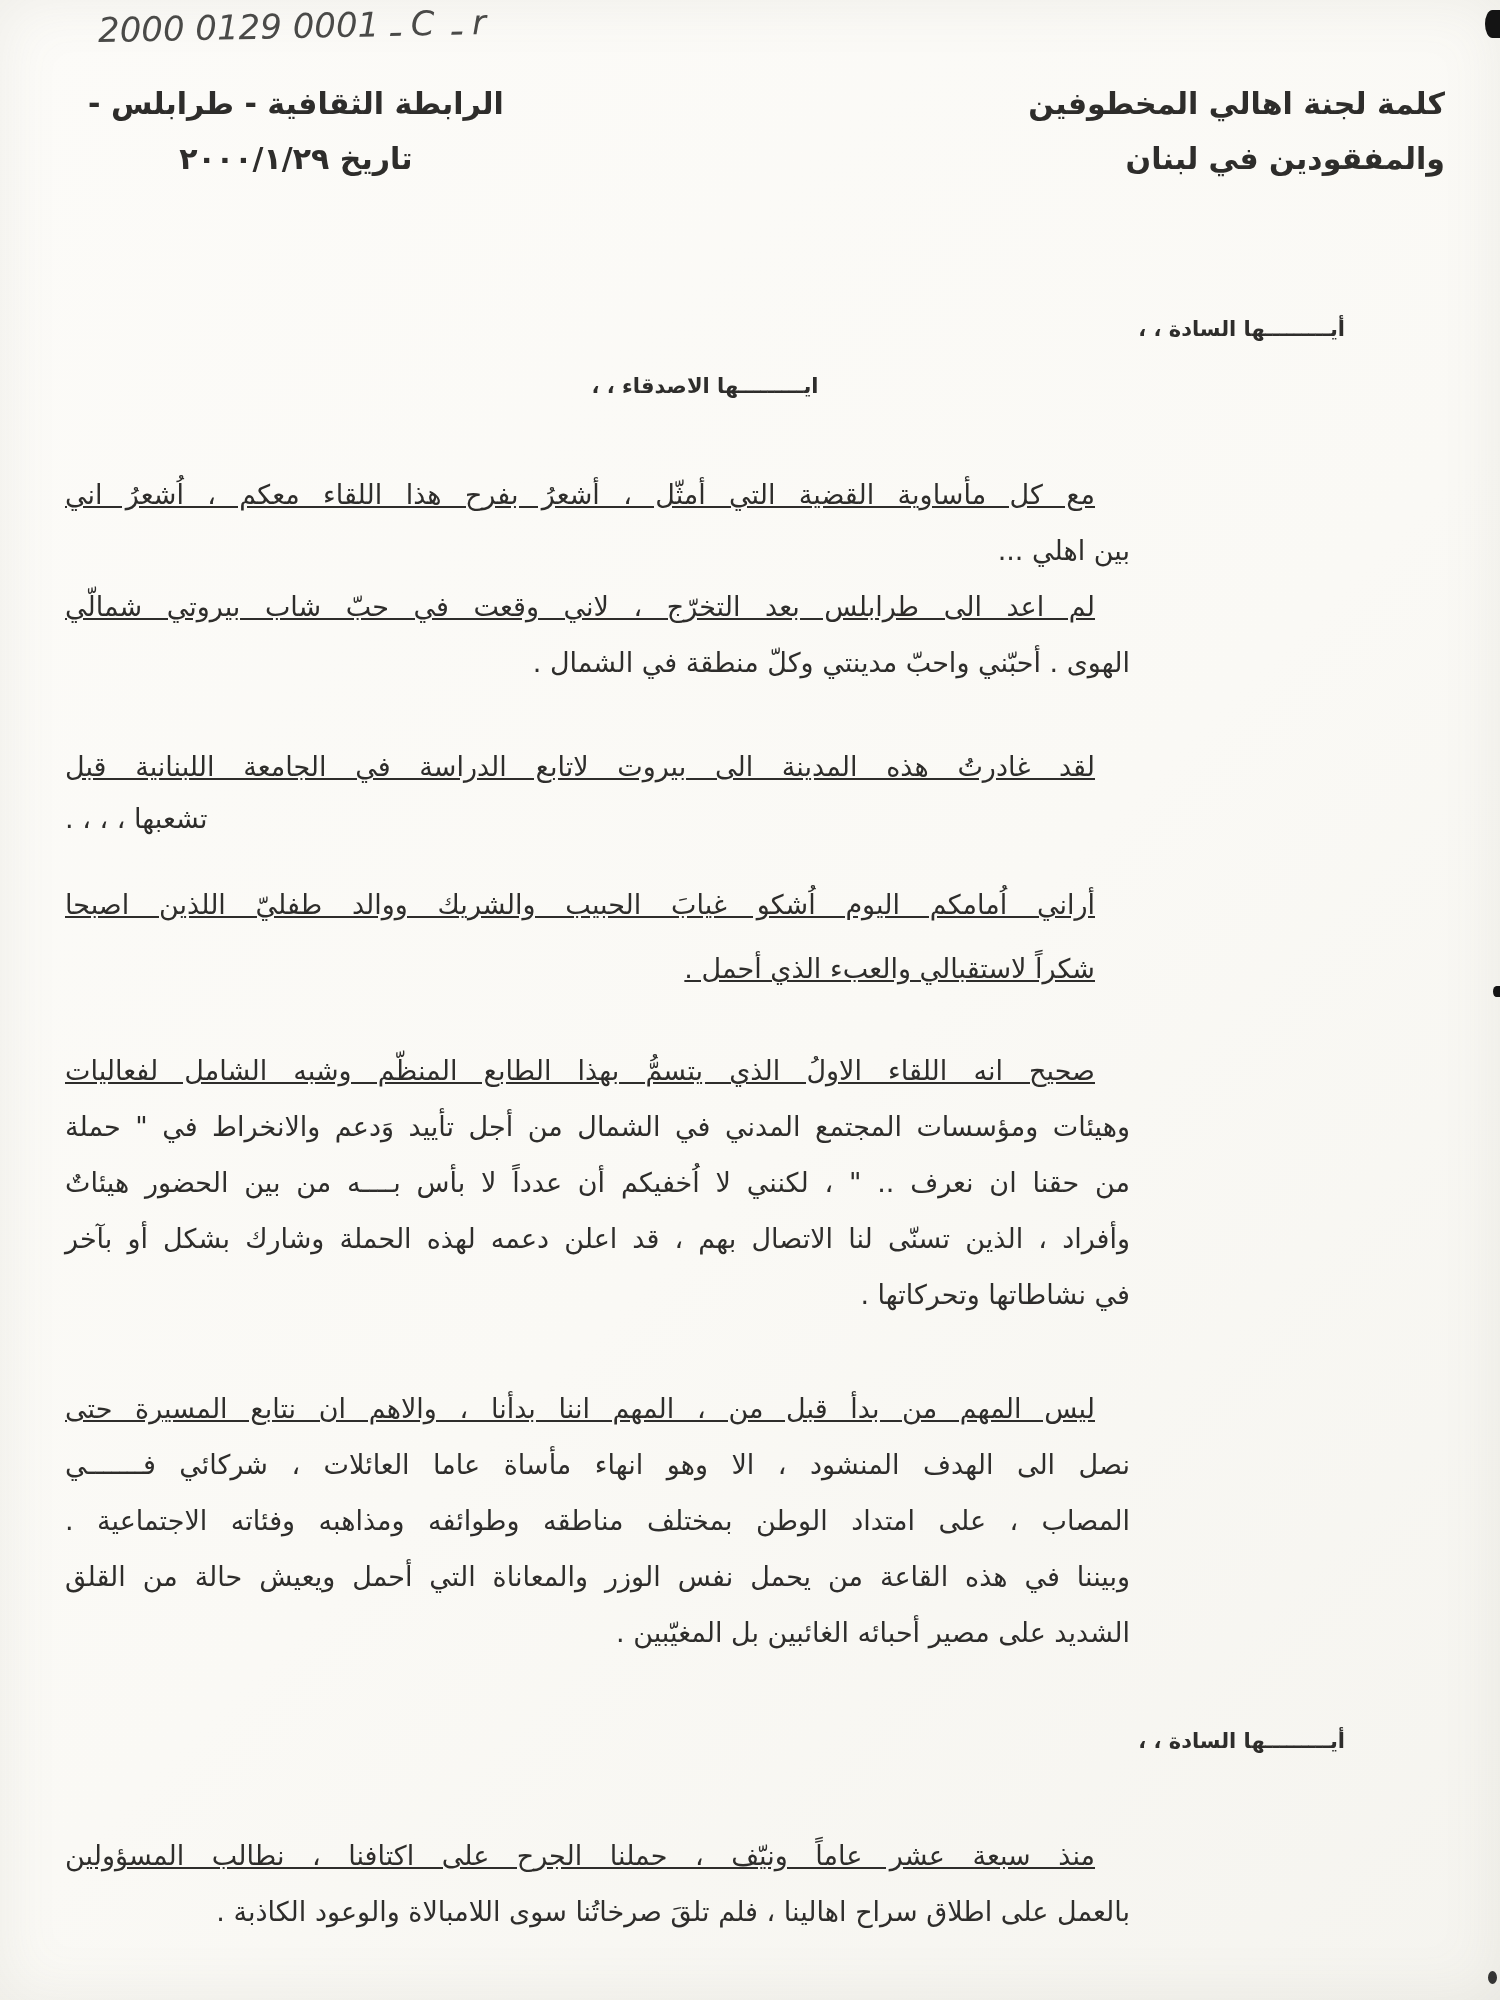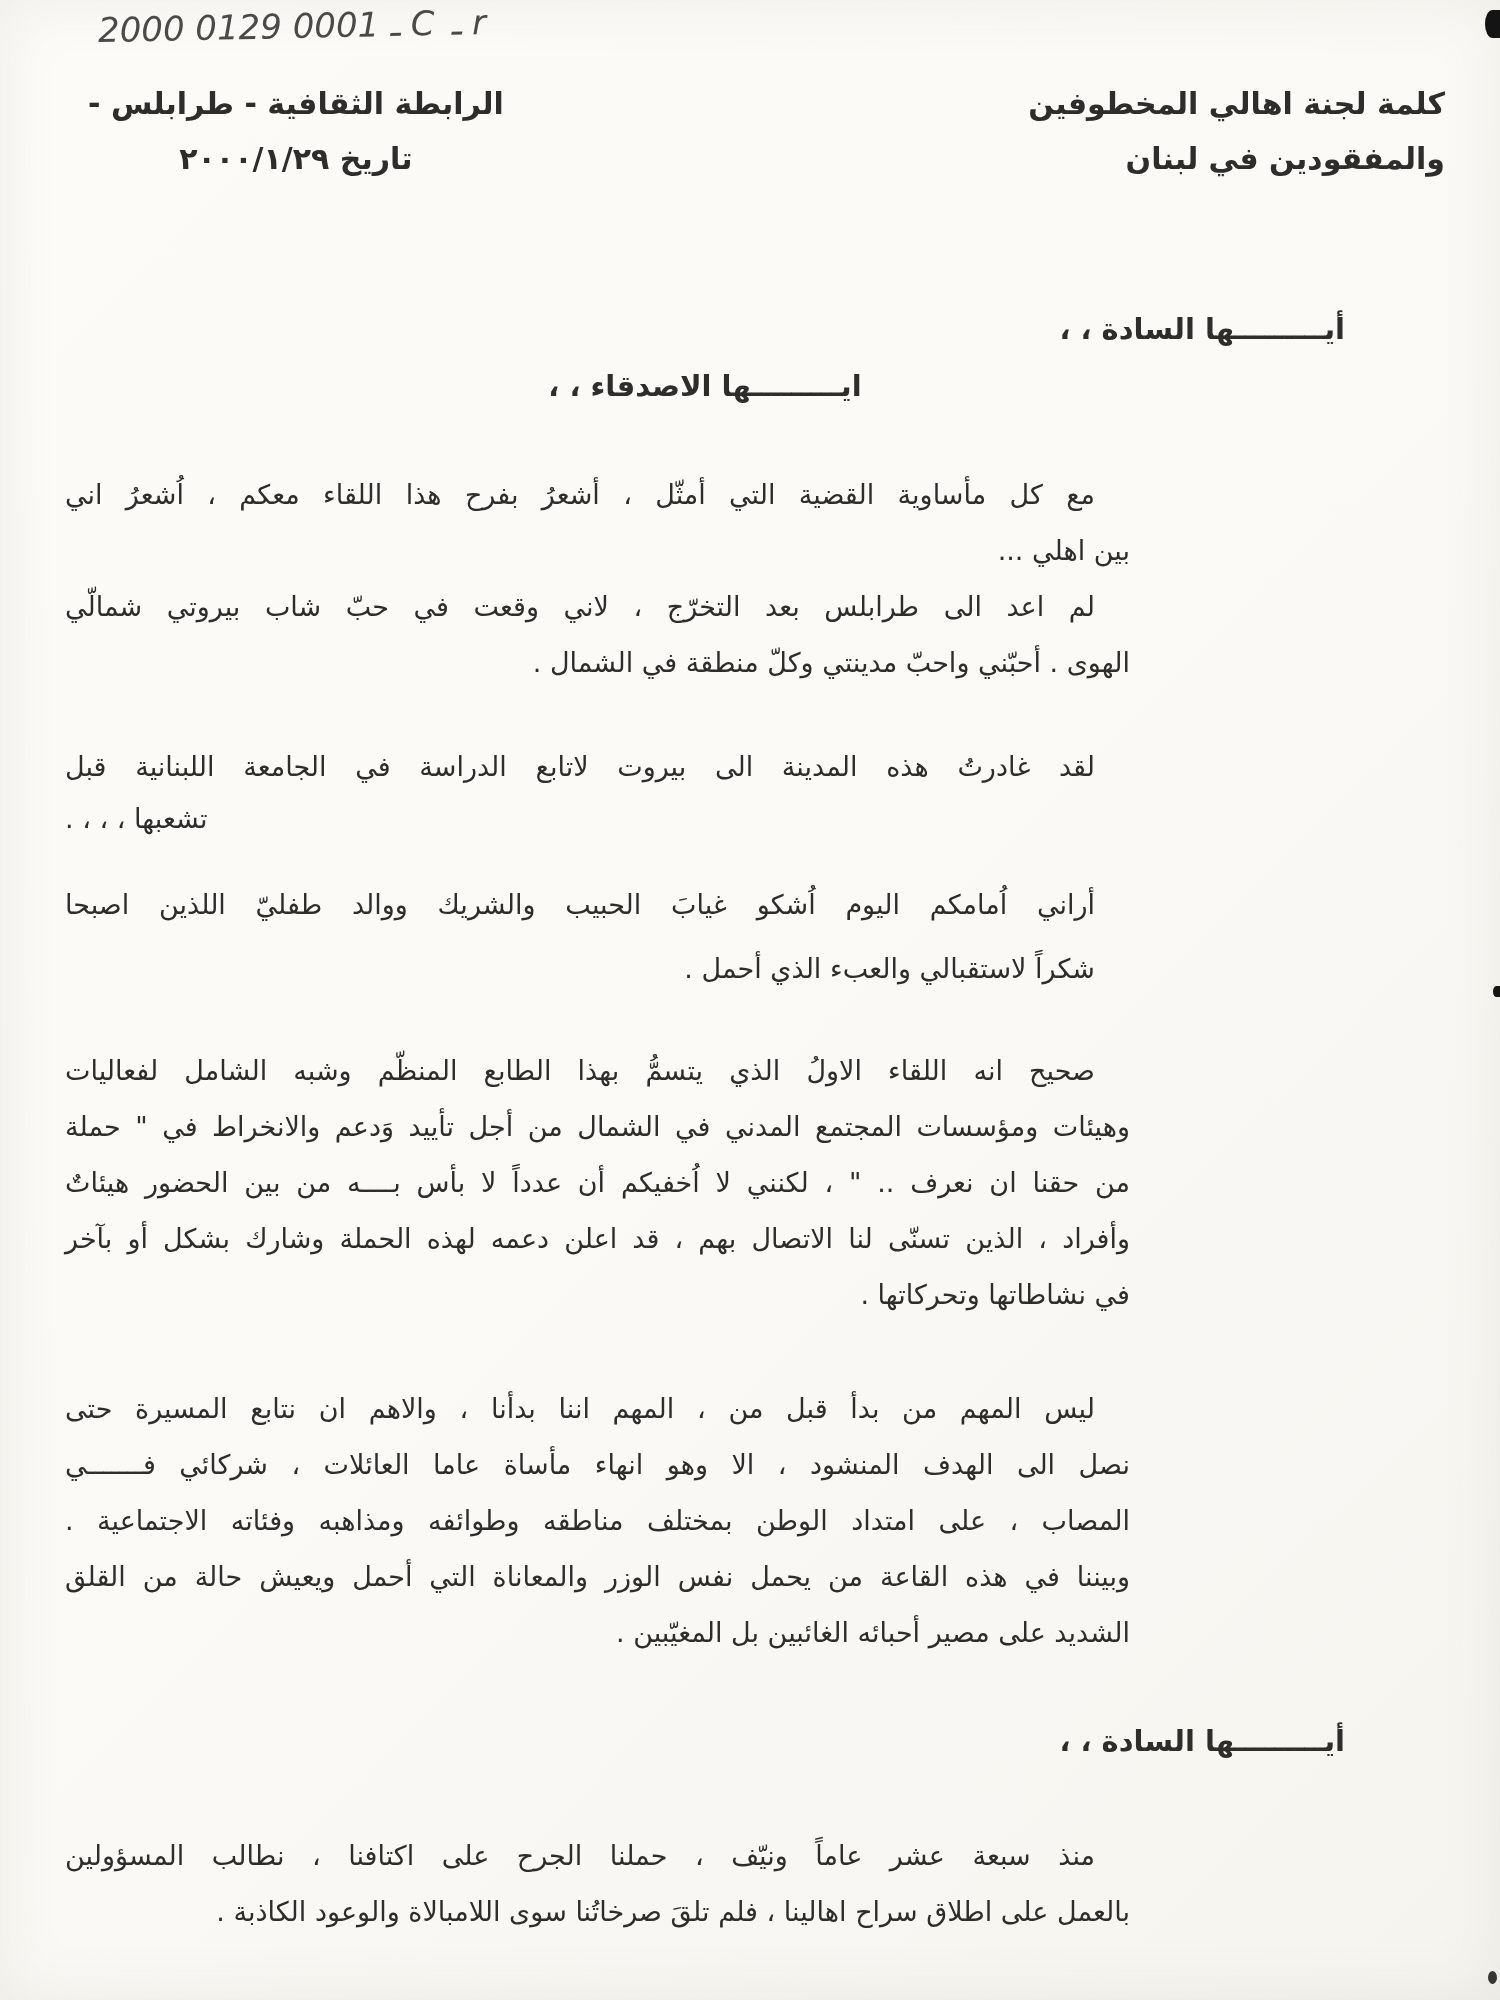--- a/index.html
+++ b/index.html
@@ -43,35 +43,35 @@
     line-height: 55px;
     letter-spacing: 0.5px;
   }
   .header-committee { text-align: right; }
   .header-venue { text-align: center; }
 
   
   .doc { direction: rtl; }
   .salutation {
     margin: 0 155px 0 65px;
-    font-size: 29px;
+    font-size: 21px;
     font-weight: 700;
     line-height: 57px;
     text-align: right;
     letter-spacing: 0.5px;
     white-space: nowrap;
   }
   .salutation.lighter { font-weight: 600; text-align: center; }
   .para {
     margin: 0 370px 0 65px;
     font-size: 27px;
     line-height: 56px;
     text-align: right;
   }
-  .para .indent { text-indent: 35px; }
+  .para .indent { text-indent: 35px; text-decoration: underline; }
   .jline { text-align: justify; text-align-last: justify; }
   .line-left { text-align: left; }
   .tight { line-height: 52px; }
   .mt-sal1 { margin-top: 115px; }
   .mt-p1  { margin-top: 52px; }
   .mt-p2  { margin-top: 50px; }
   .mt-p3  { margin-top: 0px;  }
   .mt-p4  { margin-top: 32px; }
   .mt-p5  { margin-top: 8px;  }
   .mt-p6  { margin-top: 46px; }

